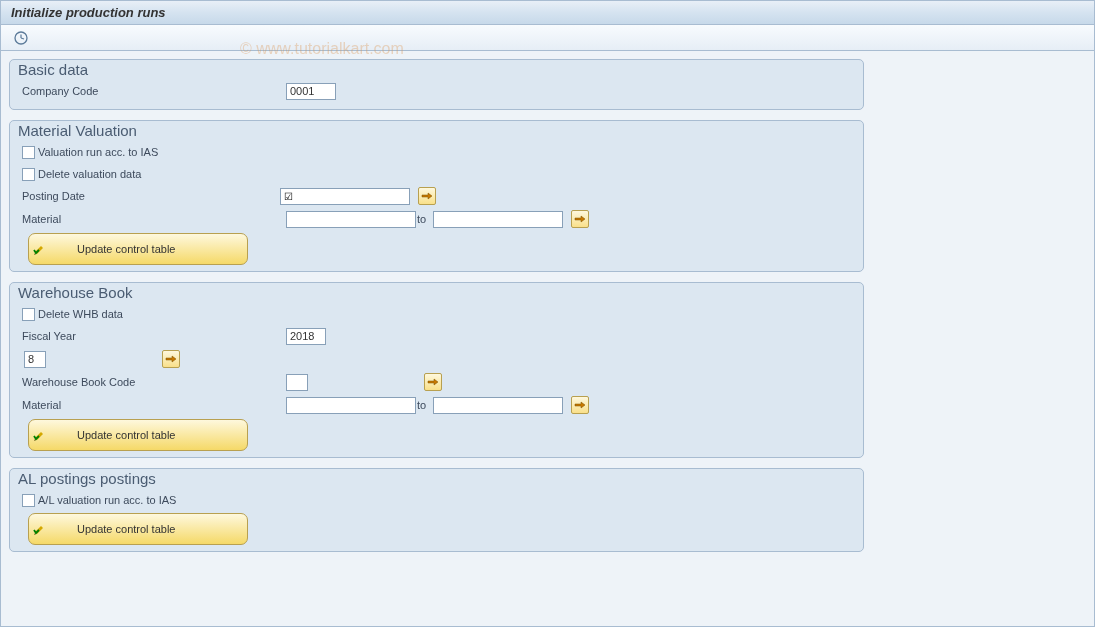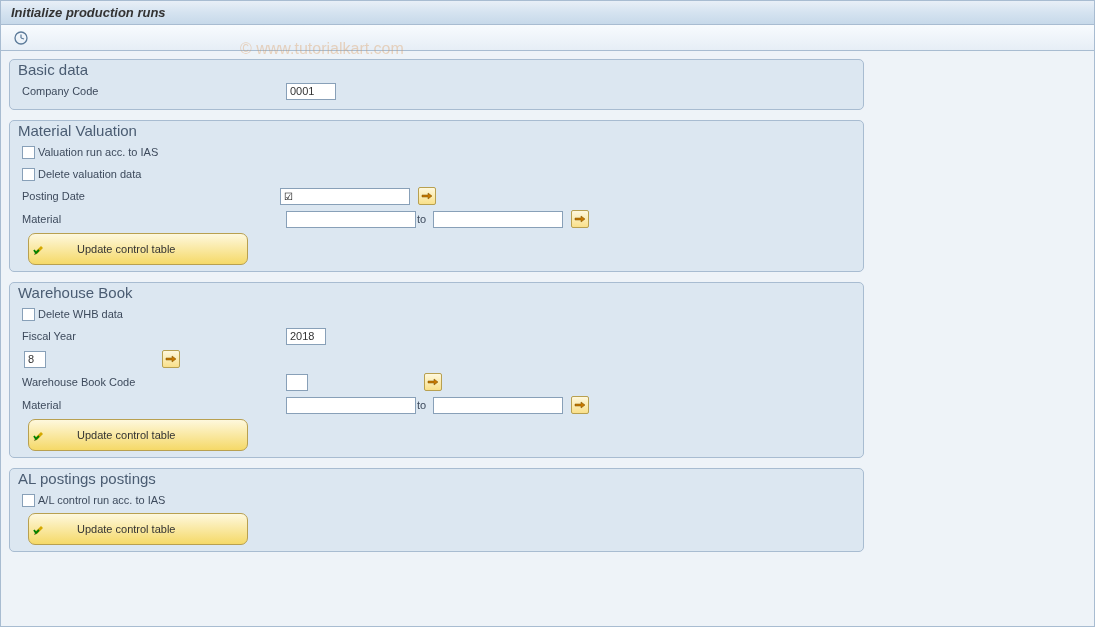--- a/index.html
+++ b/index.html
@@ -311,21 +311,21 @@
           <span class="update-btn-label">Update control table</span>
         </div>
       </div>
     </div>
 
     <div class="group-box">
       <div class="group-title">AL postings postings</div>
       <div class="group-body">
         <div class="checkbox-row">
           <span class="sap-checkbox"></span>
-          <span class="checkbox-label">A/L control run acc. to IAS</span>
+          <span class="checkbox-label">A/L valuation run acc. to IAS</span>
         </div>
         <div class="update-btn">
           <svg class="pencil-icon" width="14" height="14" viewBox="0 0 14 14">
             <path d="M2 10 L4 12 L10 6 L8 4 Z" fill="#d4a800"></path>
             <path d="M3 12 L1 13 L2 11 Z" fill="#5a4000"></path>
             <path d="M1 8 L3 11 L6 8" fill="none" stroke="#008000" stroke-width="1.8"></path>
           </svg>
           <span class="update-btn-label">Update control table</span>
         </div>
       </div>

